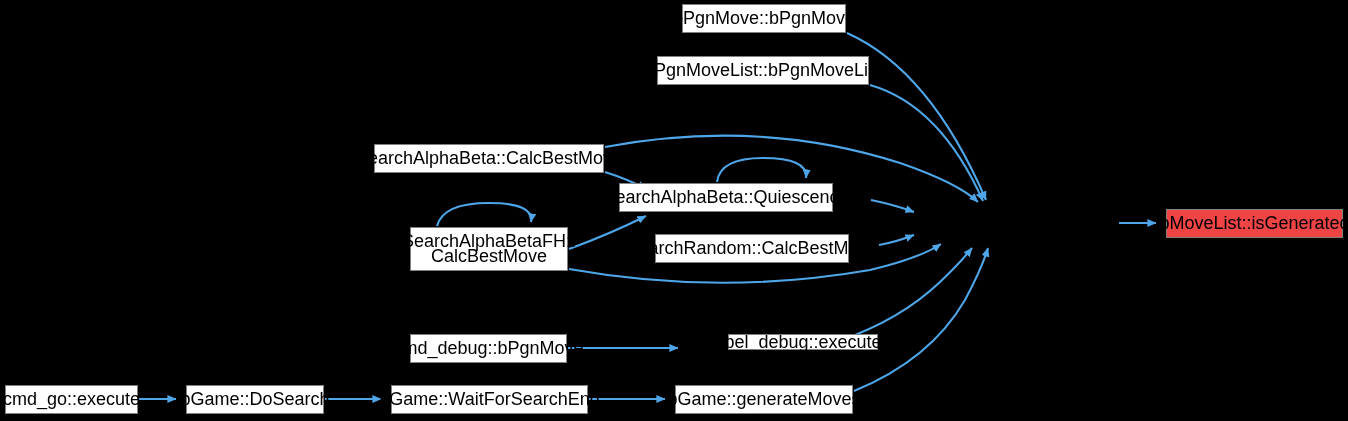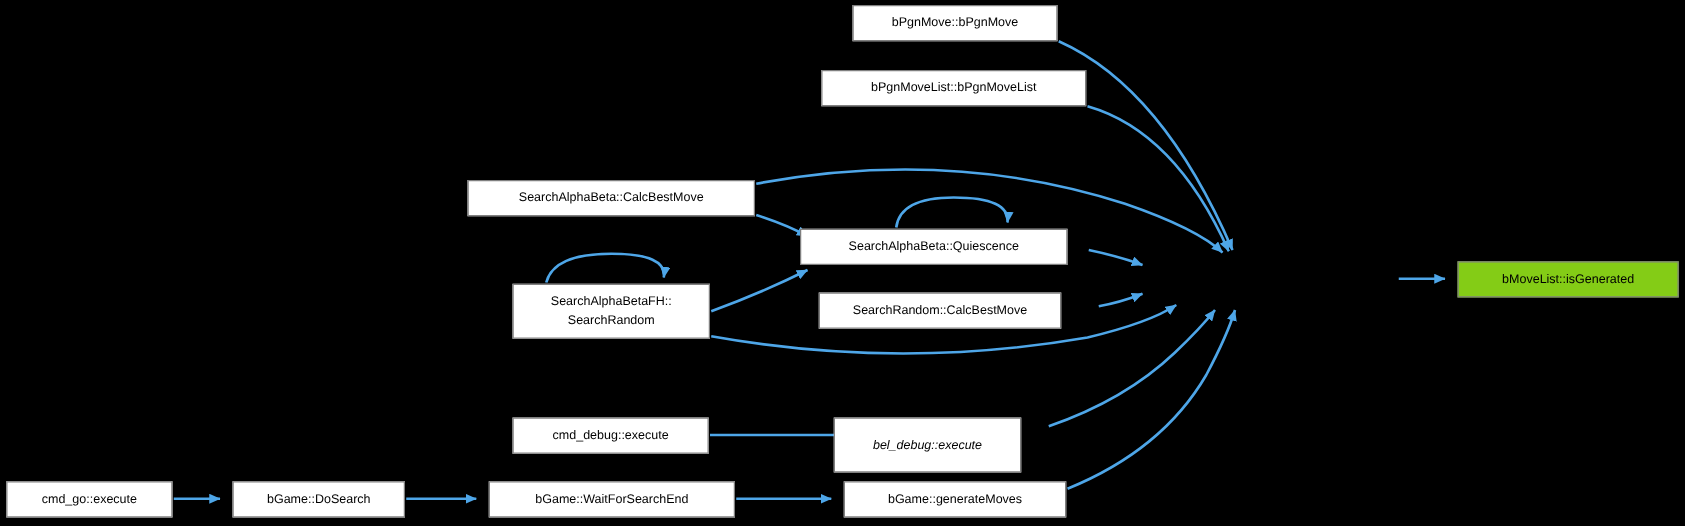--- a/index.html
+++ b/index.html
@@ -1,23 +1,23 @@
 <!DOCTYPE html>
 <html><head>
 <meta charset="utf-8">
 <style>
   html,body{margin:0;padding:0;background:#000;}
   body{width:1348px;height:421px;overflow:hidden;font-family:"Liberation Sans",sans-serif;}
   #graph{position:relative;width:1348px;height:421px;background:#000;}
   svg.edges{position:absolute;left:0;top:0;width:1348px;height:421px;}
   .node{position:absolute;box-sizing:border-box;background:#ffffff;border:1px solid #808080;
         display:flex;align-items:center;justify-content:center;text-align:center;
-        color:#000;font-size:10px;line-height:15px;letter-spacing:0px;
+        color:#000;font-size:18px;line-height:15px;letter-spacing:0px;
         font-family:"Liberation Sans",sans-serif;white-space:pre-line;}
-  .node.highlight{background:#84cc16;}
+  .node.highlight{background:#ef4444;}
 </style>
 </head>
 <body>
 
 <div id="graph">
 
   <svg class="edges" viewBox="0 0 1348 421" xmlns="http://www.w3.org/2000/svg">
     <defs>
       <marker id="ah" markerWidth="9" markerHeight="8" refX="8.6" refY="4" orient="auto" markerUnits="userSpaceOnUse">
         <path d="M0,0 L9,4 L0,8 z" fill="#4ea6e8"></path>
@@ -45,25 +45,25 @@
       <path d="M854,391 Q930,360 965,300 Q982,268 988,248"></path>
 
       <path d="M717,182 Q720,158 763,158 Q808,158 806,178"></path>
       <path d="M437,226 Q443,203 489,203 Q534,203 531,222"></path>
     </g>
   </svg>
 
   <div class="node" style="left:682px;top:4px;width:164px;height:29px;">bPgnMove::bPgnMove</div>
   <div class="node" style="left:657px;top:56px;width:212px;height:29px;text-align:right;">bPgnMoveList::bPgnMoveList</div>
   <div class="node" style="left:374px;top:144px;width:230px;height:29px;">SearchAlphaBeta::CalcBestMove</div>
-  <div class="node" style="left:640px;top:183px;width:214px;height:29px;">SearchAlphaBeta::Quiescence</div>
+  <div class="node" style="left:619px;top:183px;width:214px;height:29px;">SearchAlphaBeta::Quiescence</div>
   <div class="node" style="left:410px;top:227px;width:158px;height:44px;">SearchAlphaBetaFH::
-SearchRandom</div>
+CalcBestMove</div>
   <div class="node" style="left:655px;top:234px;width:194px;height:29px;">SearchRandom::CalcBestMove</div>
   <div class="node highlight" style="left:1166px;top:209px;width:177px;height:29px;">bMoveList::isGenerated</div>
-  <div class="node" style="left:410px;top:334px;width:157px;height:29px;">cmd_debug::execute</div>
-  <div class="node" style="left:667px;top:334px;width:150px;height:44px;font-style:italic;">bel_debug::execute</div>
+  <div class="node" style="left:410px;top:334px;width:157px;height:29px;">cmd_debug::bPgnMove</div>
+  <div class="node" style="left:728px;top:334px;width:150px;height:16px;">bel_debug::execute</div>
   <div class="node" style="left:5px;top:385px;width:133px;height:29px;text-align:right;">cmd_go::execute</div>
   <div class="node" style="left:186px;top:385px;width:138px;height:29px;text-align:right;">bGame::DoSearch</div>
   <div class="node" style="left:391px;top:385px;width:197px;height:29px;">bGame::WaitForSearchEnd</div>
   <div class="node" style="left:675px;top:385px;width:178px;height:29px;">bGame::generateMoves</div>
 
 </div>
 
 </body></html>

